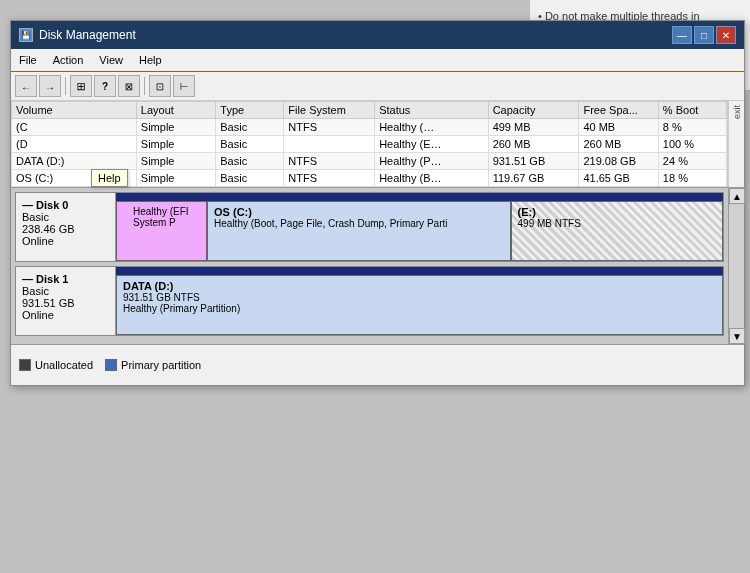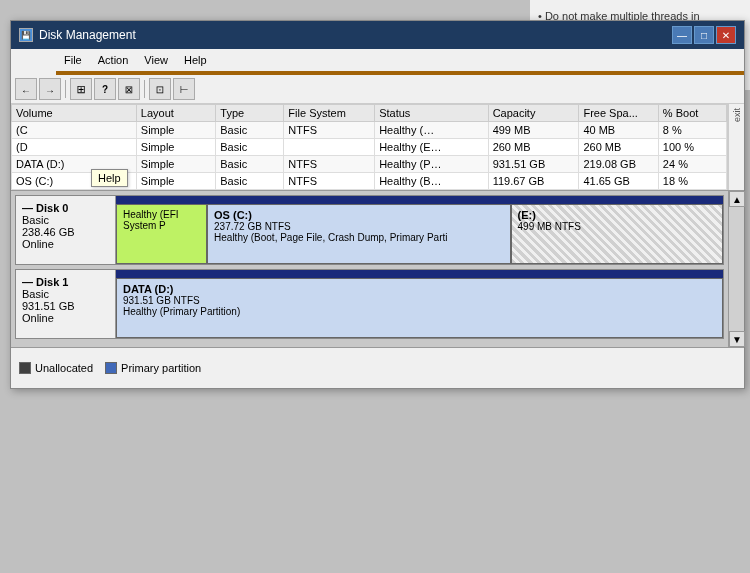--- a/index.html
+++ b/index.html
@@ -82,25 +82,24 @@
       align-items: center;
       justify-content: center;
     }
     .title-btn.close {
       background: #c0392b;
     }
 
     
     .menu-bar {
       background: #f0f0f0;
-      border-bottom: 4px solid #a16207;
+      border-bottom: 1px solid #a16207;
       padding: 2px 0;
       display: flex;
       align-items: center;
-      margin-left: 45px;
     }
     .menu-item {
       padding: 3px 8px;
       cursor: pointer;
       font-size: 11px;
     }
 
     
     .toolbar {
       background: #f0f0f0;
@@ -314,26 +313,25 @@
     <div style="display: flex; background: rgb(240, 240, 240); border: 1px solid rgb(136, 136, 136); margin-bottom: 4px;">
           <div style="width: 100px; min-width: 100px; padding: 6px; background: rgb(240, 240, 240); border-right: 1px solid rgb(153, 153, 153); font-size: 11px;">
             <div style="font-weight:bold;">— Disk 0</div>
     <div>Basic</div>
     <div>238.46 GB</div>
     <div>Online</div>
           </div>
           <div style="flex: 1 1 0%; display: flex; flex-direction: column;">
             <div style="height: 8px; background: rgb(26, 42, 122); width: 100%;"></div>
             <div style="display: flex; flex: 1 1 0%; min-height: 60px;">
-              <div style="width: 15%; border: 1px solid rgb(102, 102, 102); padding: 4px 6px; font-size: 10px; overflow: hidden; background: #bef264;">
+              <div style="width: 15%; border: 1px solid rgb(102, 102, 102); padding: 4px 16px; font-size: 10px; overflow: hidden; background: #f0abfc;">
                 <div style="font-size:10px;">Healthy (EFI System P</div>
               </div>
               <div style="width: 50%; border: 1px solid rgb(102, 102, 102); padding: 4px 6px; font-size: 10px; overflow: hidden; background: rgb(200, 216, 240);">
                 <div style="font-weight:bold;font-size:11px;">OS (C:)</div>
-                <div style="font-size:10px;">237.72 GB NTFS</div>
                 <div style="font-size:10px;">Healthy (Boot, Page File, Crash Dump, Primary Parti</div>
               </div>
               <div style="width: 35%; border: 1px solid rgb(102, 102, 102); padding: 4px 6px; font-size: 10px; overflow: hidden; background: repeating-linear-gradient(45deg, rgb(208, 208, 208), rgb(208, 208, 208) 3px, rgb(240, 240, 240) 3px, rgb(240, 240, 240) 6px);">
                 <div style="font-weight:bold;font-size:11px;">(E:)</div>
                 <div style="font-size:10px;">499 MB NTFS</div>
               </div>
             </div>
           </div>
         </div>
         <div style="display: flex; background: rgb(240, 240, 240); border: 1px solid rgb(136, 136, 136); margin-bottom: 4px;">

